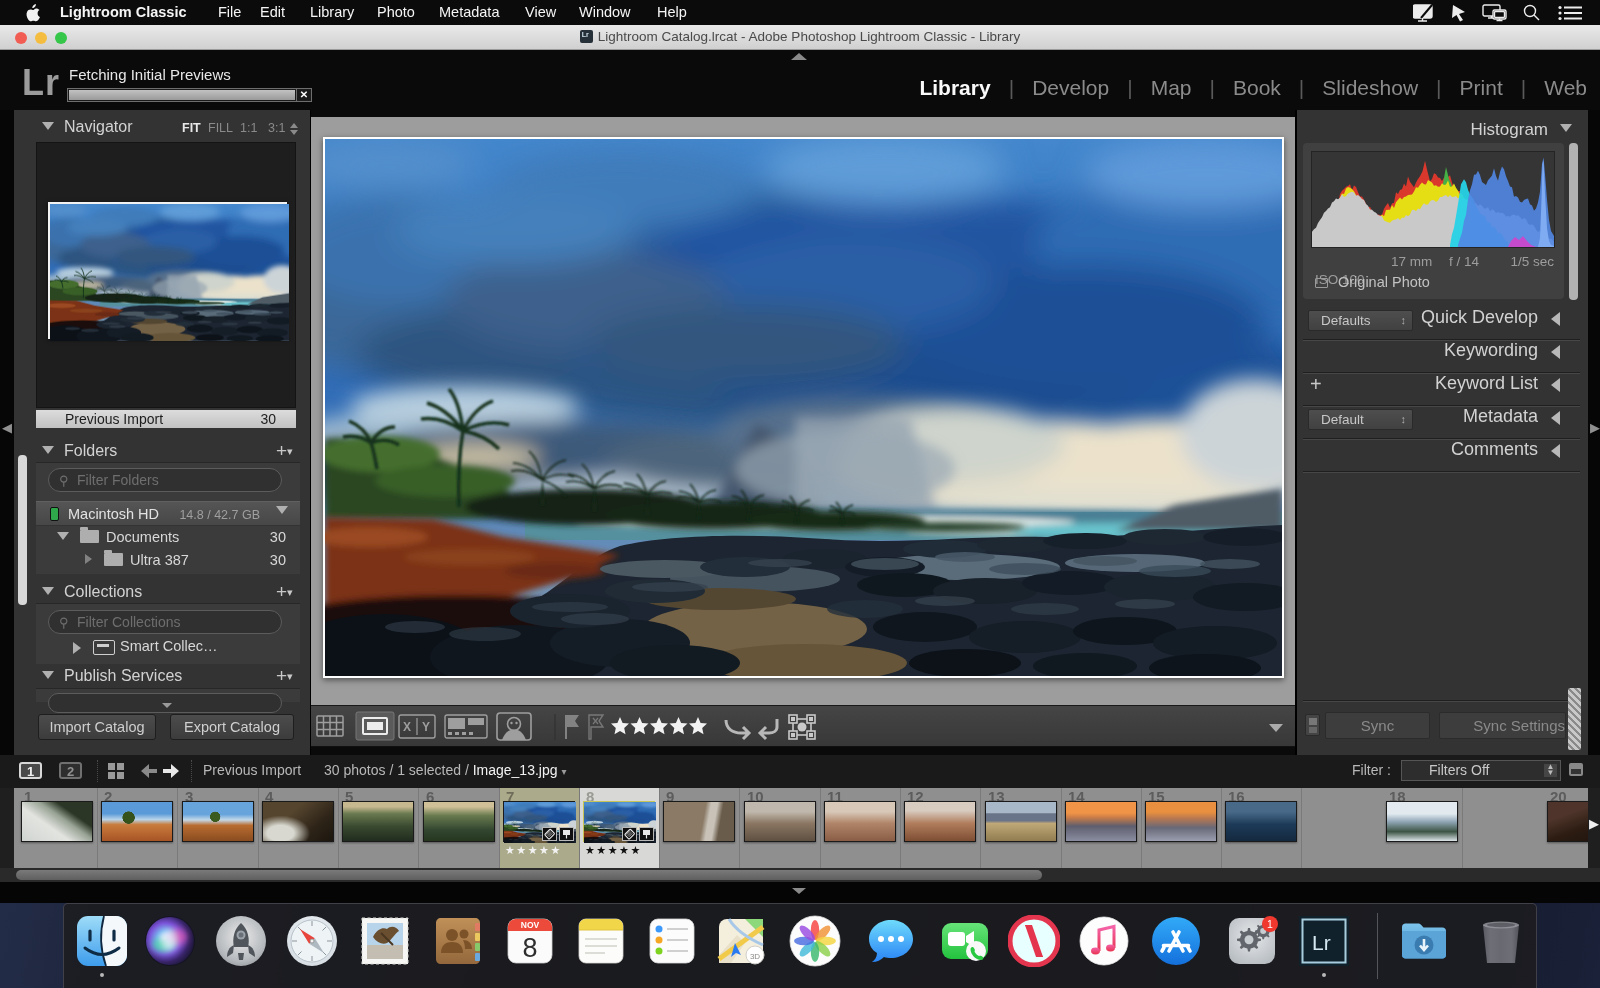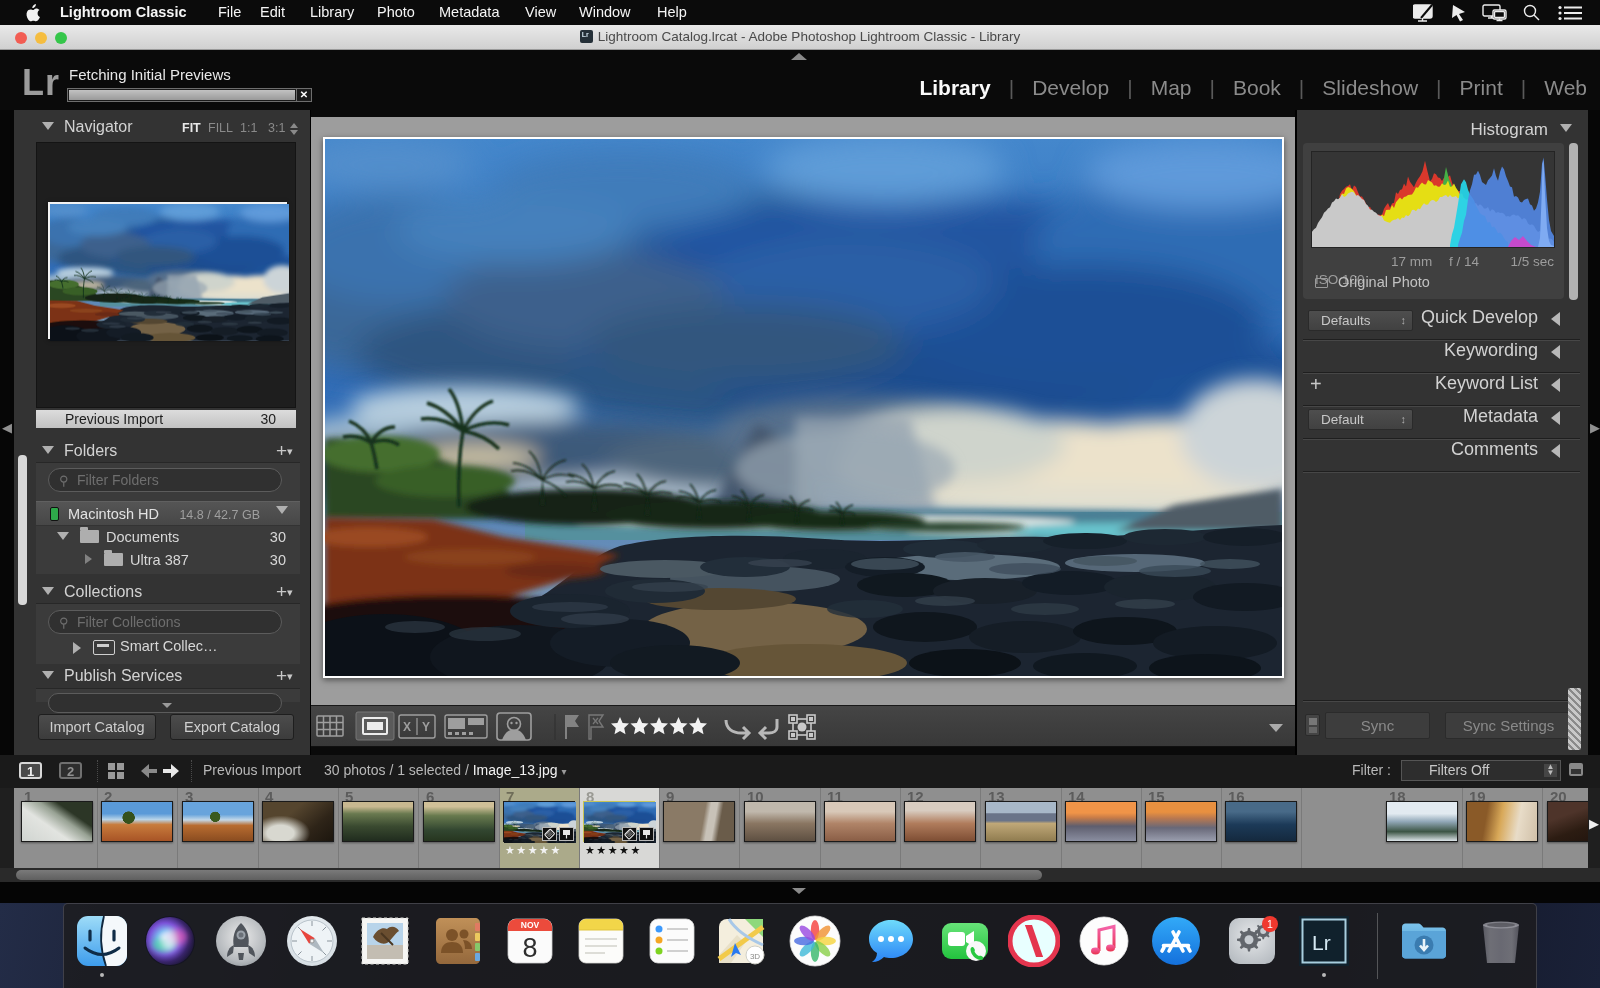--- a/index.html
+++ b/index.html
@@ -495,21 +495,21 @@
       <div class="divline" style="top:328px;"></div>
       <div class="rhead" style="right:50px; top:329px; font-size:18px;">Comments</div>
       <div class="tri-l" style="right:28px; top:334px;"></div>
       <div class="divline" style="top:361px;"></div>
       <div class="divline" style="top:590px;"></div>
       <div style="position:absolute; left:8px; top:604px; width:15px; height:22px; background:#444; border:1px solid #2a2a2a; border-radius:2px;">
           <span style="display:block; margin:3px auto 0; width:8px; height:7px; background:#777;"></span>
           <span style="display:block; margin:2px auto 0; width:8px; height:6px; background:#666;"></span>
         </div>
       <div class="syncbtn" style="left:28px; width:105px;">Sync</div>
-      <div class="syncbtn" style="left:148px; width:127px;">Sync Settings</div>
+      <div class="syncbtn" style="left:142px; width:127px;text-align:right;">Sync Settings</div>
       <div style="position:absolute; left:272px; top:33px; width:9px; height:157px; background:#b2b2b2; border-radius:4px;"></div>
       <div style="position:absolute; left:271px; top:578px; width:13px; height:62px; background:repeating-linear-gradient(45deg,#c8c8c8 0 3px,#8a8a8a 3px 5px); border-radius:2px;"></div>
     </div>
   </div>
 
   <div id="fsbar">
     <div style="position:absolute; left:19px; top:7px; width:23px; height:17px; border:2px solid #d8d8d8; border-radius:3px; color:#f0f0f0; font-size:13px; font-weight:bold; text-align:center; line-height:16px; background:#4a4a4a;">1</div>
     <div style="position:absolute; left:59px; top:7px; width:23px; height:17px; border:2px solid #707070; border-radius:3px; color:#909090; font-size:13px; font-weight:bold; text-align:center; line-height:16px; background:#2e2e2e;">2</div>
     <div style="position:absolute; left:97px; top:5px; height:22px; border-left:1px dotted #4a4a4a;"></div>
     <svg style="position:absolute; left:108px; top:8px;" width="22" height="17">
@@ -632,24 +632,20 @@
           <div style="position:absolute; left:3px; top:13px; width:72px; height:41px; background:linear-gradient(180deg,#e89040 0 26%,#b87850 42%,#686878 66%,#9a9eae 100%); border:1px solid #1a1a1a; box-shadow:0 1px 2px rgba(0,0,0,.4);"></div>
         </div>
     <div style="position:absolute; left:1208px; top:0; width:80px; height:80px; background:#8f8f8f; border-right:1px solid #7a7a7a;">
           <div style="position:absolute; left:6px; top:0px; font-size:15px; font-weight:bold; color:#5c5c5c;">16</div>
           <div style="position:absolute; left:3px; top:13px; width:72px; height:41px; background:linear-gradient(180deg,#486a88 0 25%,#1c3a58 58%,#14293e 100%); border:1px solid #1a1a1a; box-shadow:0 1px 2px rgba(0,0,0,.4);"></div>
         </div>
     <div style="position:absolute; left:1369px; top:0; width:80px; height:80px; background:#8f8f8f; border-right:1px solid #7a7a7a;">
           <div style="position:absolute; left:6px; top:0px; font-size:15px; font-weight:bold; color:#5c5c5c;">18</div>
           <div style="position:absolute; left:3px; top:13px; width:72px; height:41px; background:linear-gradient(180deg,#e2eaf0 0 30%,#92a8b8 50%,#3c5444 76%,#dce4e8 100%); border:1px solid #1a1a1a; box-shadow:0 1px 2px rgba(0,0,0,.4);"></div>
         </div>
-    <div style="position:absolute; left:1449px; top:0; width:80px; height:80px; background:#8f8f8f; border-right:1px solid #7a7a7a;">
-          <div style="position:absolute; left:6px; top:0px; font-size:15px; font-weight:bold; color:#5c5c5c;">19</div>
-          <div style="position:absolute; left:3px; top:13px; width:72px; height:41px; background:linear-gradient(100deg,#8a5a28 0 28%,#d8a858 48%,#e8dcc8 72%,#d0c0a8 100%); border:1px solid #1a1a1a; box-shadow:0 1px 2px rgba(0,0,0,.4);"></div>
-        </div>
     <div style="position:absolute; left:1530px; top:0; width:80px; height:80px; background:#8f8f8f; border-right:1px solid #7a7a7a;">
           <div style="position:absolute; left:6px; top:0px; font-size:15px; font-weight:bold; color:#5c5c5c;">20</div>
           <div style="position:absolute; left:3px; top:13px; width:72px; height:41px; background:linear-gradient(160deg,#4e342a 0 30%,#2c1c12 60%,#1e120c 100%); border:1px solid #1a1a1a; box-shadow:0 1px 2px rgba(0,0,0,.4);"></div>
         </div>
     </div>
     <div style="position:absolute; left:1589px; top:28px; color:#f0f0f0; font-size:13px;">▶</div>
   </div>
   <div id="fscroll"></div>
   <div id="fsthumb"></div>
   <div id="botgap"></div>

